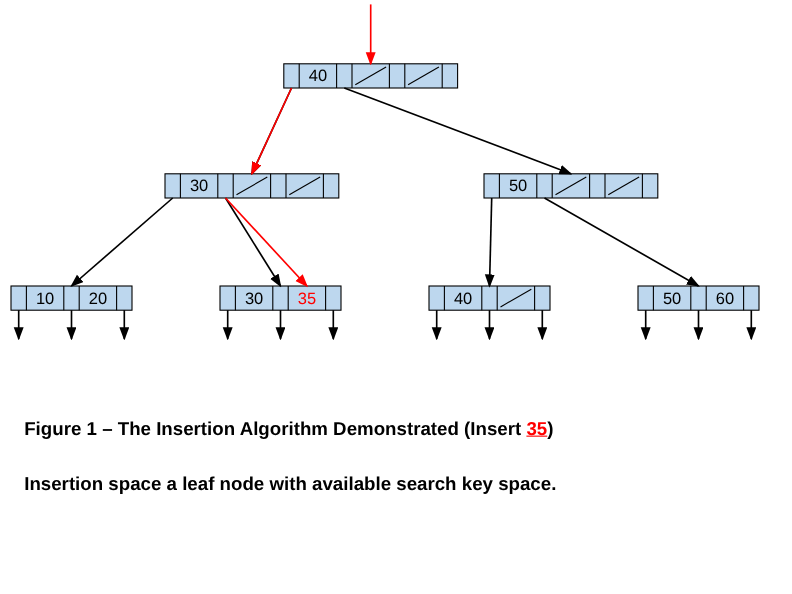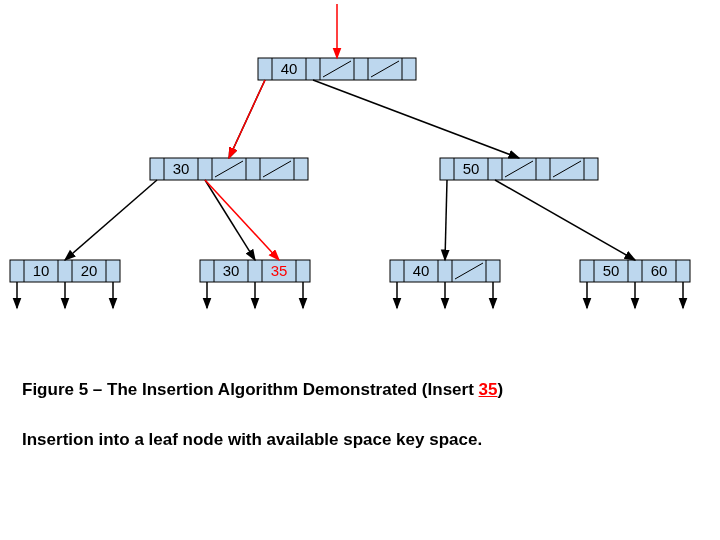--- a/index.html
+++ b/index.html
@@ -131,16 +131,16 @@
     <line x1="493" y1="282" x2="493" y2="308" stroke="#000" stroke-width="1.5" marker-end="url(#ah-black)"></line>
     <line x1="587" y1="282" x2="587" y2="308" stroke="#000" stroke-width="1.5" marker-end="url(#ah-black)"></line>
     <line x1="635" y1="282" x2="635" y2="308" stroke="#000" stroke-width="1.5" marker-end="url(#ah-black)"></line>
     <line x1="683" y1="282" x2="683" y2="308" stroke="#000" stroke-width="1.5" marker-end="url(#ah-black)"></line>
     <line x1="337" y1="4" x2="337" y2="58" stroke="#f00" stroke-width="1.5" marker-end="url(#ah-red)"></line>
     <line x1="265" y1="80" x2="229" y2="158" stroke="#f00" stroke-width="1.5" marker-end="url(#ah-red)"></line>
     <line x1="205" y1="180" x2="279" y2="260" stroke="#f00" stroke-width="1.5" marker-end="url(#ah-red)"></line>
   </svg>
 
 <div class="caption" style="left:22px; top:380px;">
-  <span>Figure 5 – The Insertion Algorithm Demonstrated (Insert </span><span class="ins">35</span><span>)</span>
+  <span>Figure 1 – The Insertion Algorithm Demonstrated (Insert </span><span class="ins">35</span><span>)</span>
 </div>
 
-<div class="caption" style="left:22px; top:430px;">Insertion into a leaf node with available space key space.</div>
+<div class="caption" style="left:22px; top:430px;">Insertion space a leaf node with available search key space.</div>
 
 </body></html>

